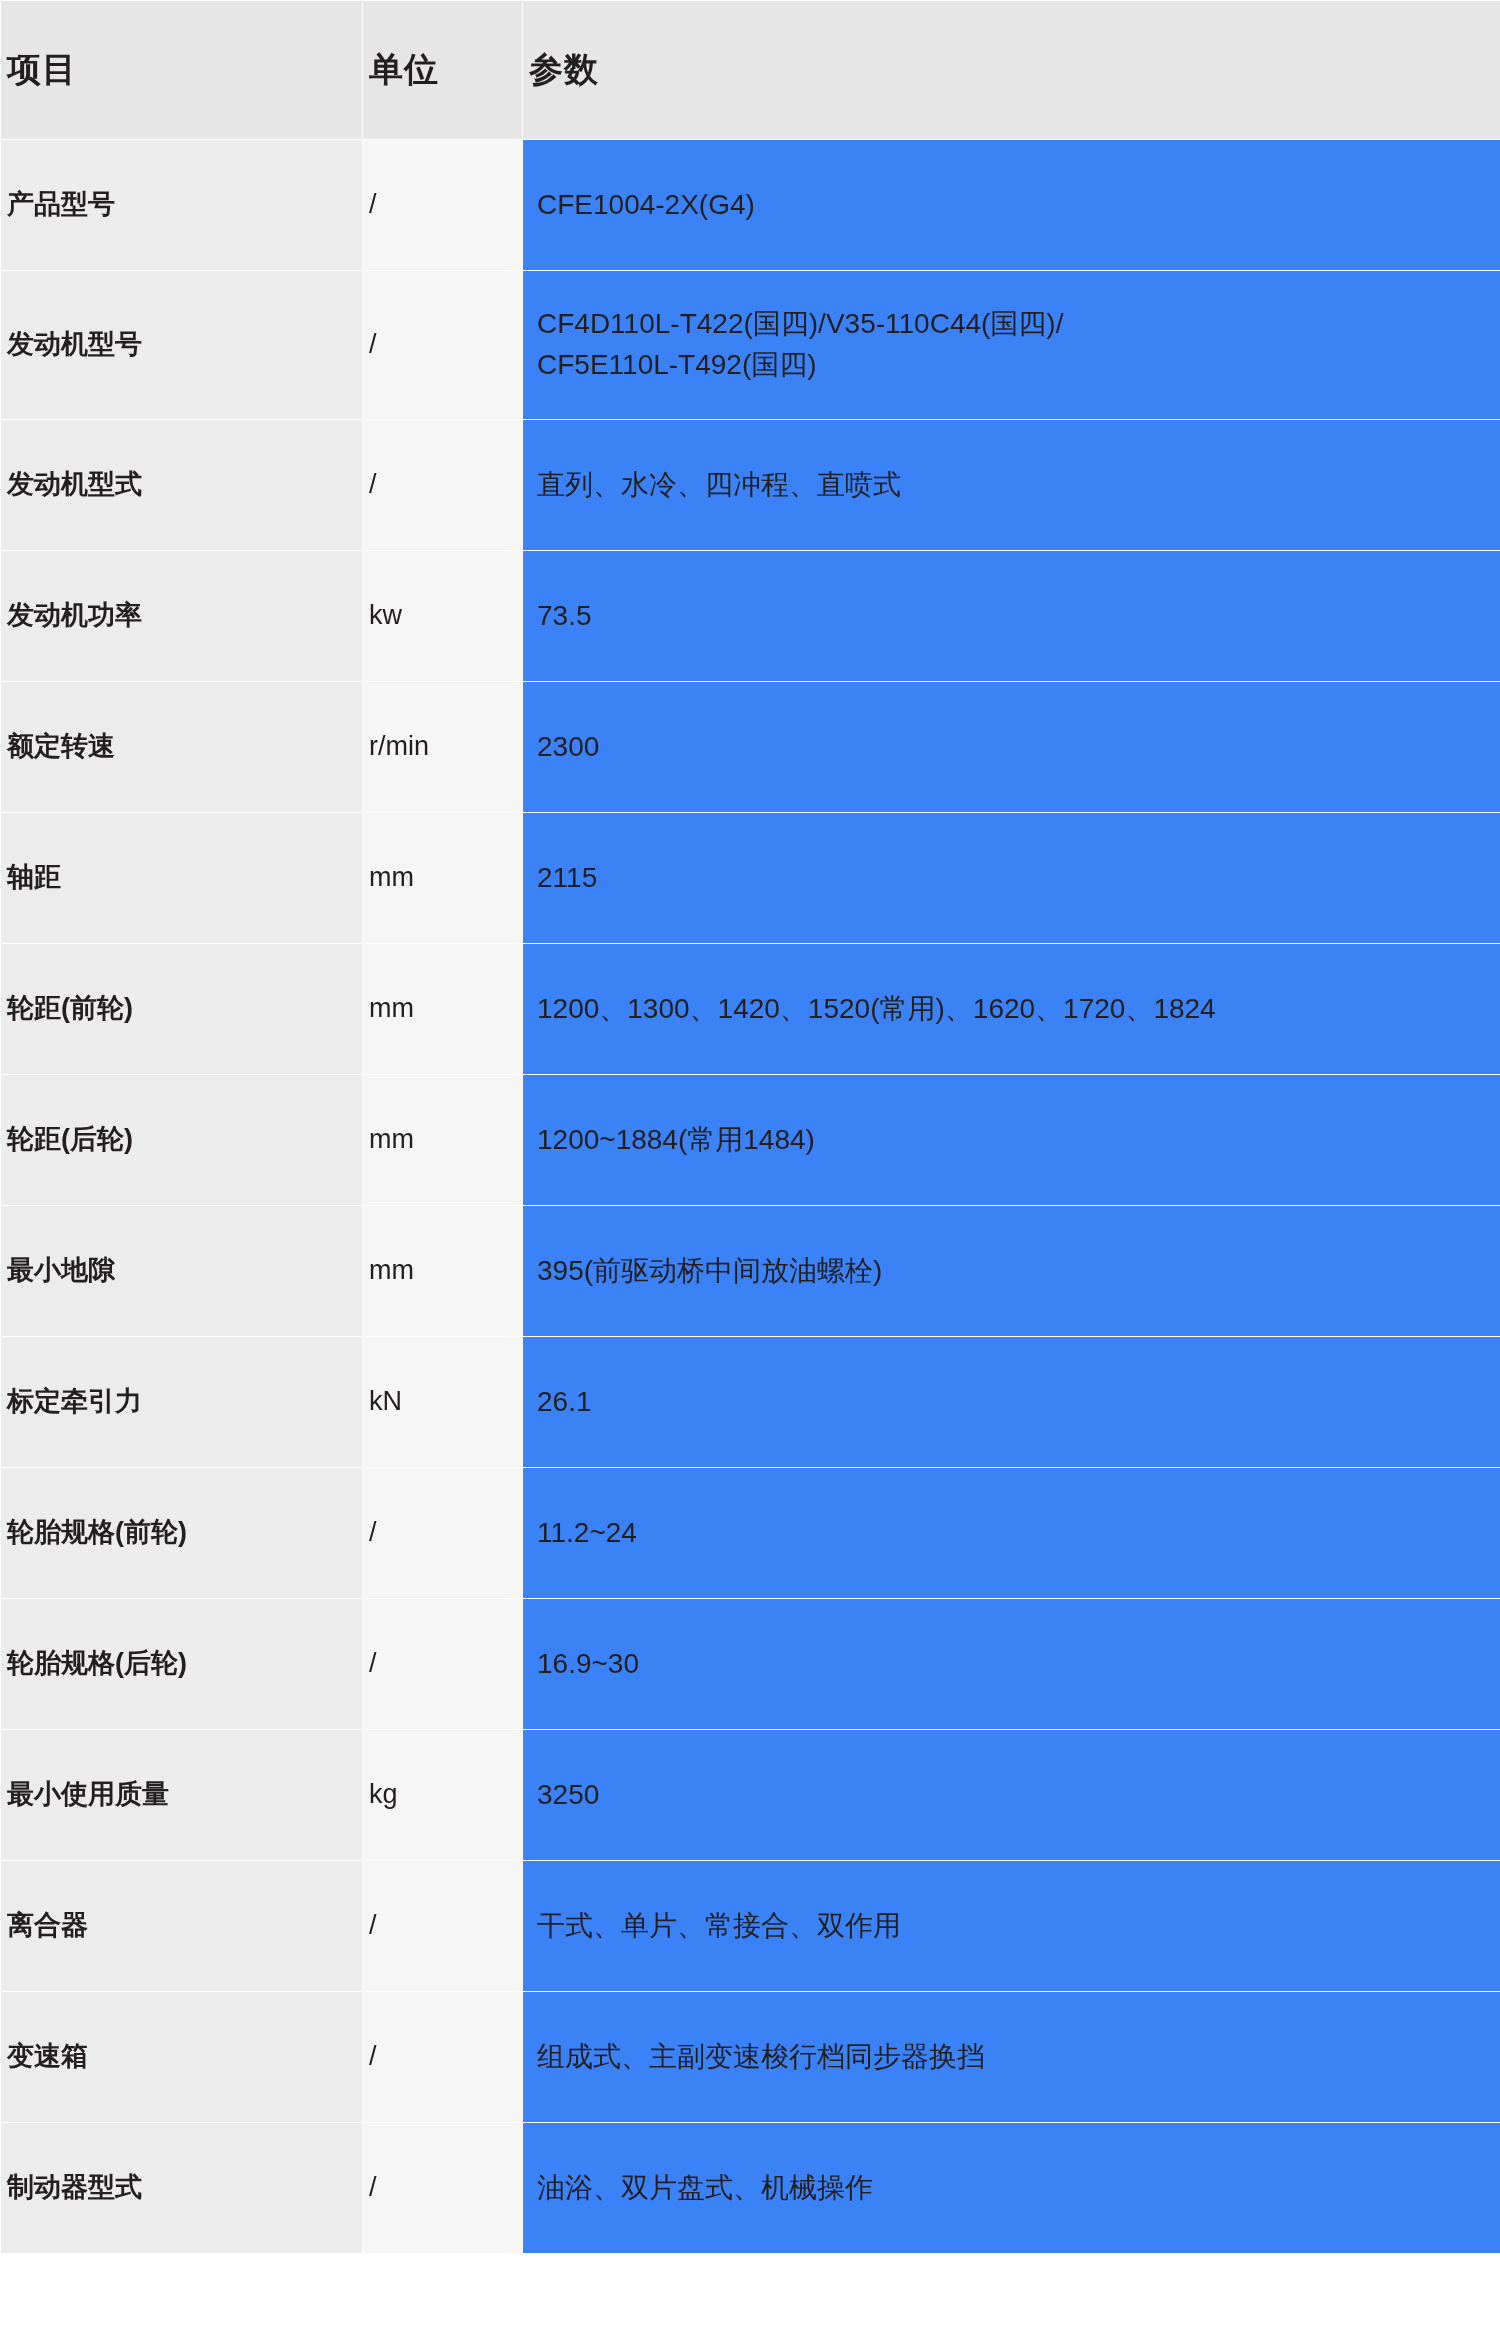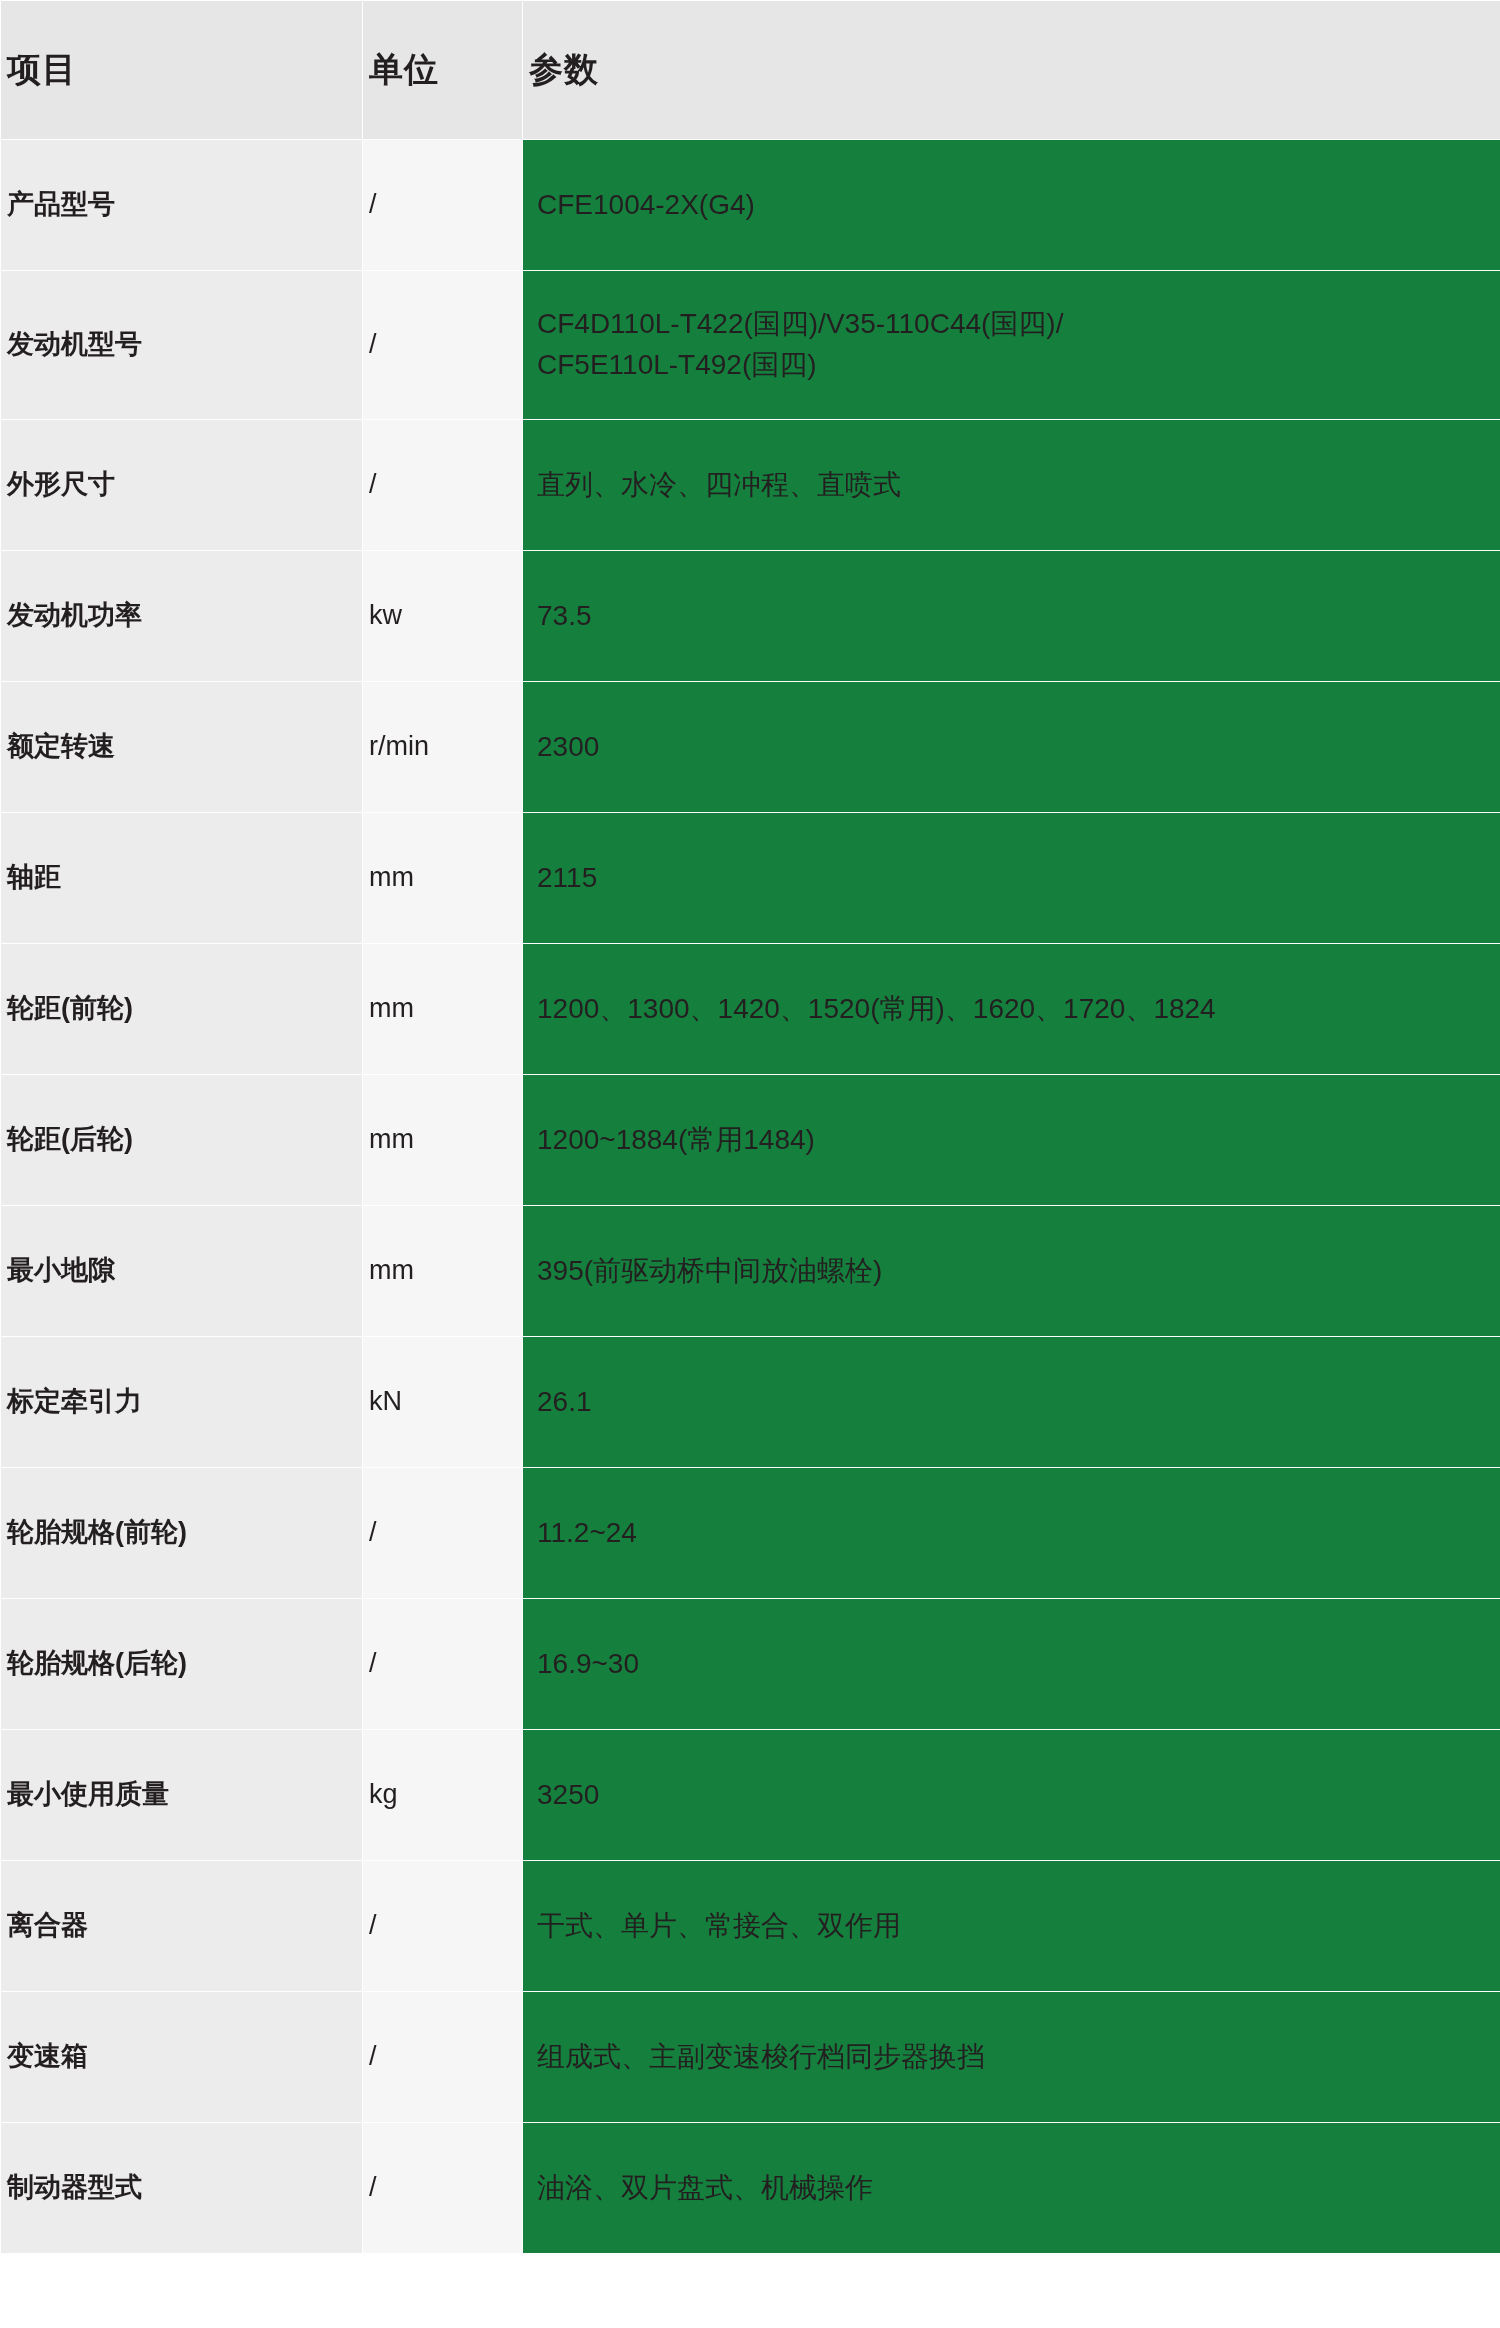--- a/index.html
+++ b/index.html
@@ -48,21 +48,21 @@
     background: #ececec;
     font-weight: bold;
     font-size: 27px;
   }
   #spec-table tbody td.unit {
     background: #f6f6f6;
     font-weight: normal;
     font-size: 27px;
   }
   #spec-table tbody td.param {
-    background: #15803d;
+    background: #3b82f6;
     font-weight: normal;
     font-size: 28px;
     padding-left: 14px;
     padding-right: 14px;
   }
   #spec-table tbody tr.tall td { height: 128px; }
 </style>
 </head>
 <body>
 
@@ -84,21 +84,21 @@
         <td class="item">产品型号</td>
         <td class="unit">/</td>
         <td class="param">CFE1004-2X(G4)</td>
       </tr>
       <tr class="tall">
         <td class="item">发动机型号</td>
         <td class="unit">/</td>
         <td class="param">CF4D110L-T422(国四)/V35-110C44(国四)/<br>CF5E110L-T492(国四)</td>
       </tr>
       <tr>
-        <td class="item">外形尺寸</td>
+        <td class="item">发动机型式</td>
         <td class="unit">/</td>
         <td class="param">直列、水冷、四冲程、直喷式</td>
       </tr>
       <tr>
         <td class="item">发动机功率</td>
         <td class="unit">kw</td>
         <td class="param">73.5</td>
       </tr>
       <tr>
         <td class="item">额定转速</td>

